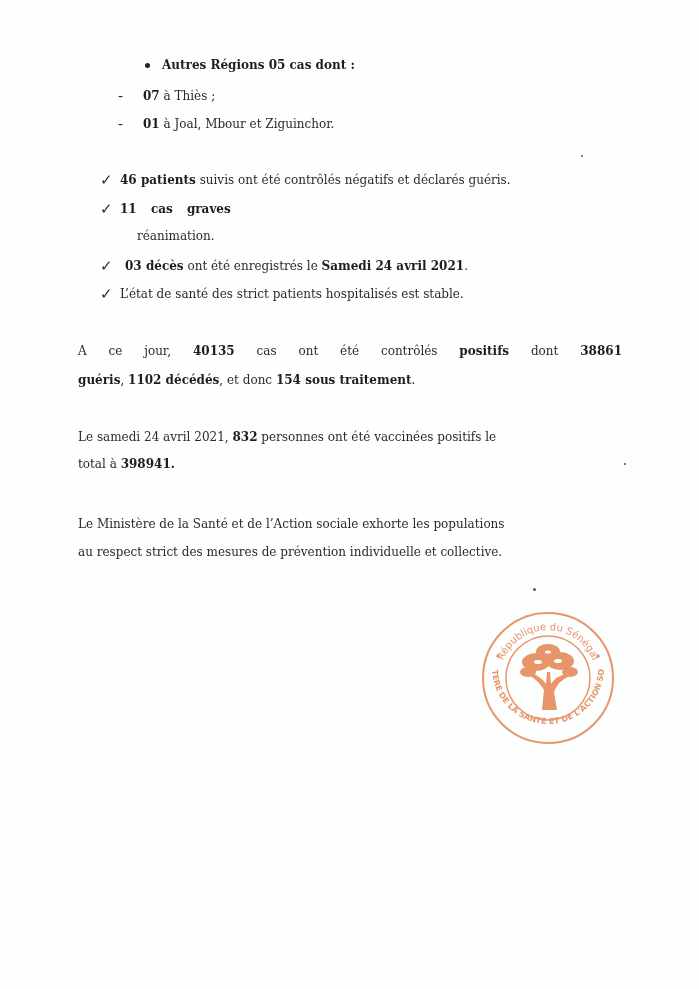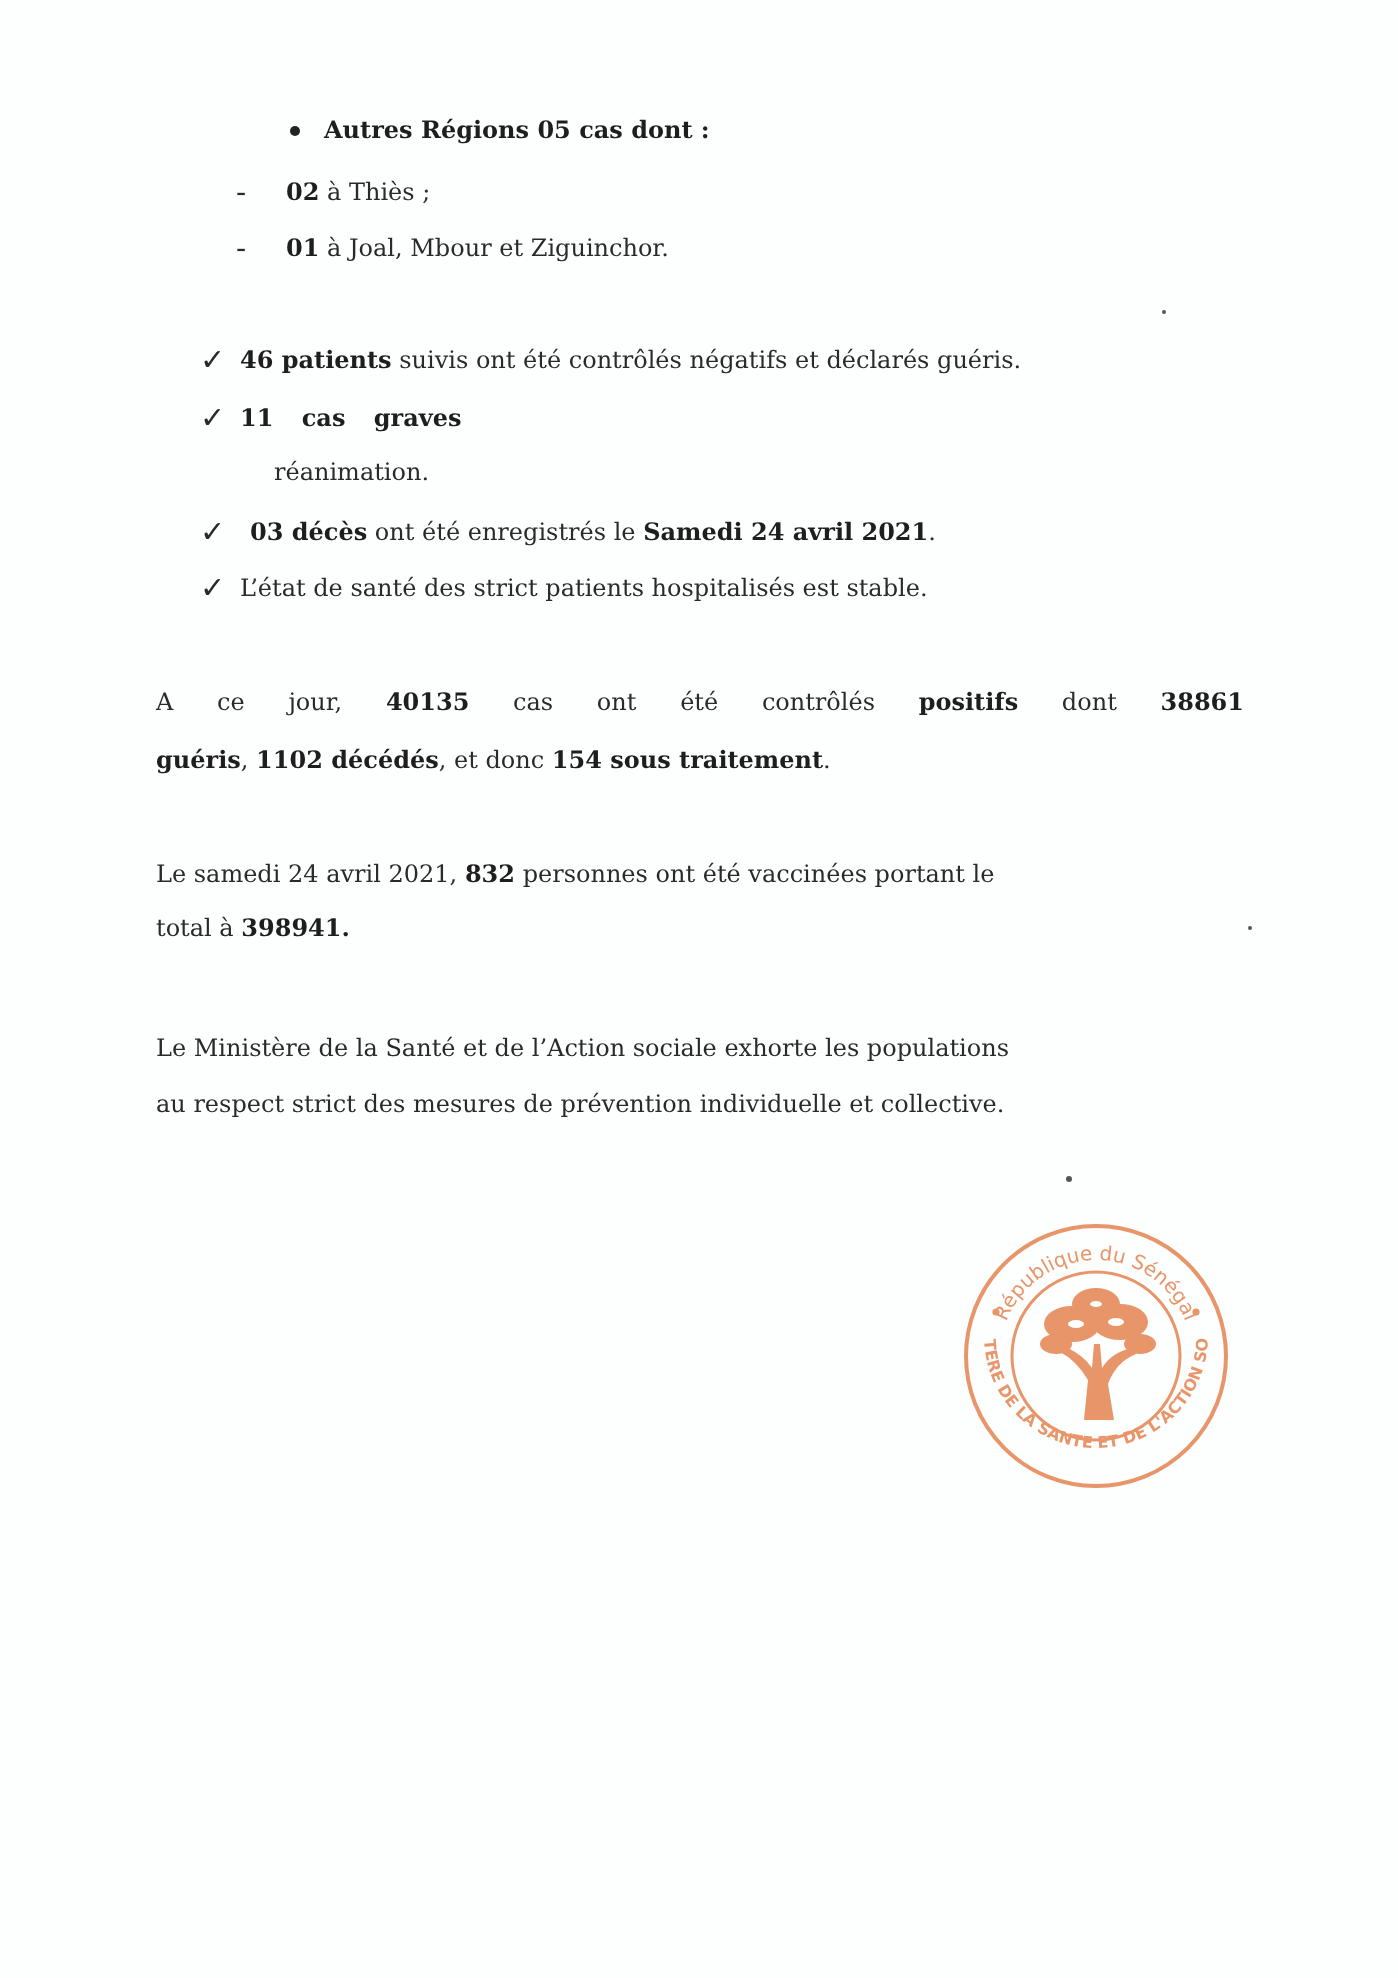--- a/index.html
+++ b/index.html
@@ -24,21 +24,21 @@
   .speck { position: absolute; width: 2px; height: 2px; background: #555; border-radius: 50%; }
   .stamp { position: absolute; left: 478px; top: 606px; width: 140px; height: 140px; }
 </style>
 </head>
 <body>
 
 <div class="dot" style="left:145px; top:63px;"></div>
 <div class="line" style="left:162px; top:55px;"><b>Autres Régions 05 cas dont :</b></div>
 
 <div class="mark" style="left:118px; top:86px;">-</div>
-<div class="line" style="left:143px; top:86px;"><b>02</b><span> à Thiès ;</span></div>
+<div class="line" style="left:143px; top:86px;"><b>07</b><span> à Thiès ;</span></div>
 
 <div class="mark" style="left:118px; top:114px;">-</div>
 <div class="line" style="left:143px; top:114px;"><b>01</b><span> à Joal, Mbour et Ziguinchor.</span></div>
 
 <div class="mark" style="left:100px; top:170px;">✓</div>
 <div class="line" style="left:120px; top:170px;"><b>46 patients</b><span> suivis ont été contrôlés négatifs et déclarés guéris.</span></div>
 
 <div class="mark" style="left:100px; top:199px;">✓</div>
 <div class="line justify" style="left:120px; top:199px; width:501px; display:flex; justify-content:flex-start;">
   <b style="word-spacing:10px;">11 cas graves</b>
@@ -52,21 +52,21 @@
 <div class="line" style="left:120px; top:284px;"><span>L’état de santé des strict patients hospitalisés est stable.</span></div>
 
 <div class="line" style="left:78px; top:341px; width:544px; white-space:normal; text-align:justify; text-align-last:justify; word-spacing:4px;">
   <span>A ce jour, </span><b>40135</b><span> cas ont été contrôlés </span><b>positifs</b><span> dont </span><b>38861</b>
 </div>
 <div class="line" style="left:78px; top:370px;">
   <b>guéris</b><span>, </span><b>1102 décédés</b><span>, et donc </span><b>154 sous traitement</b><span>.</span>
 </div>
 
 <div class="line" style="left:78px; top:427px;">
-  <span>Le samedi 24 avril 2021, </span><b>832</b><span> personnes ont été vaccinées portant le</span>
+  <span>Le samedi 24 avril 2021, </span><b>832</b><span> personnes ont été vaccinées positifs le</span>
 </div>
 <div class="line" style="left:78px; top:454px;">
   <span>total à </span><b>398941.</b>
 </div>
 
 <div class="line" style="left:78px; top:514px;"><span>Le Ministère de la Santé et de l’Action sociale exhorte les populations</span></div>
 <div class="line" style="left:78px; top:542px;text-align:right;"><span>au respect strict des mesures de prévention individuelle et collective.</span></div>
 
 <div class="speck" style="left:581px; top:155px;"></div>
 <div class="speck" style="left:624px; top:463px;"></div>

